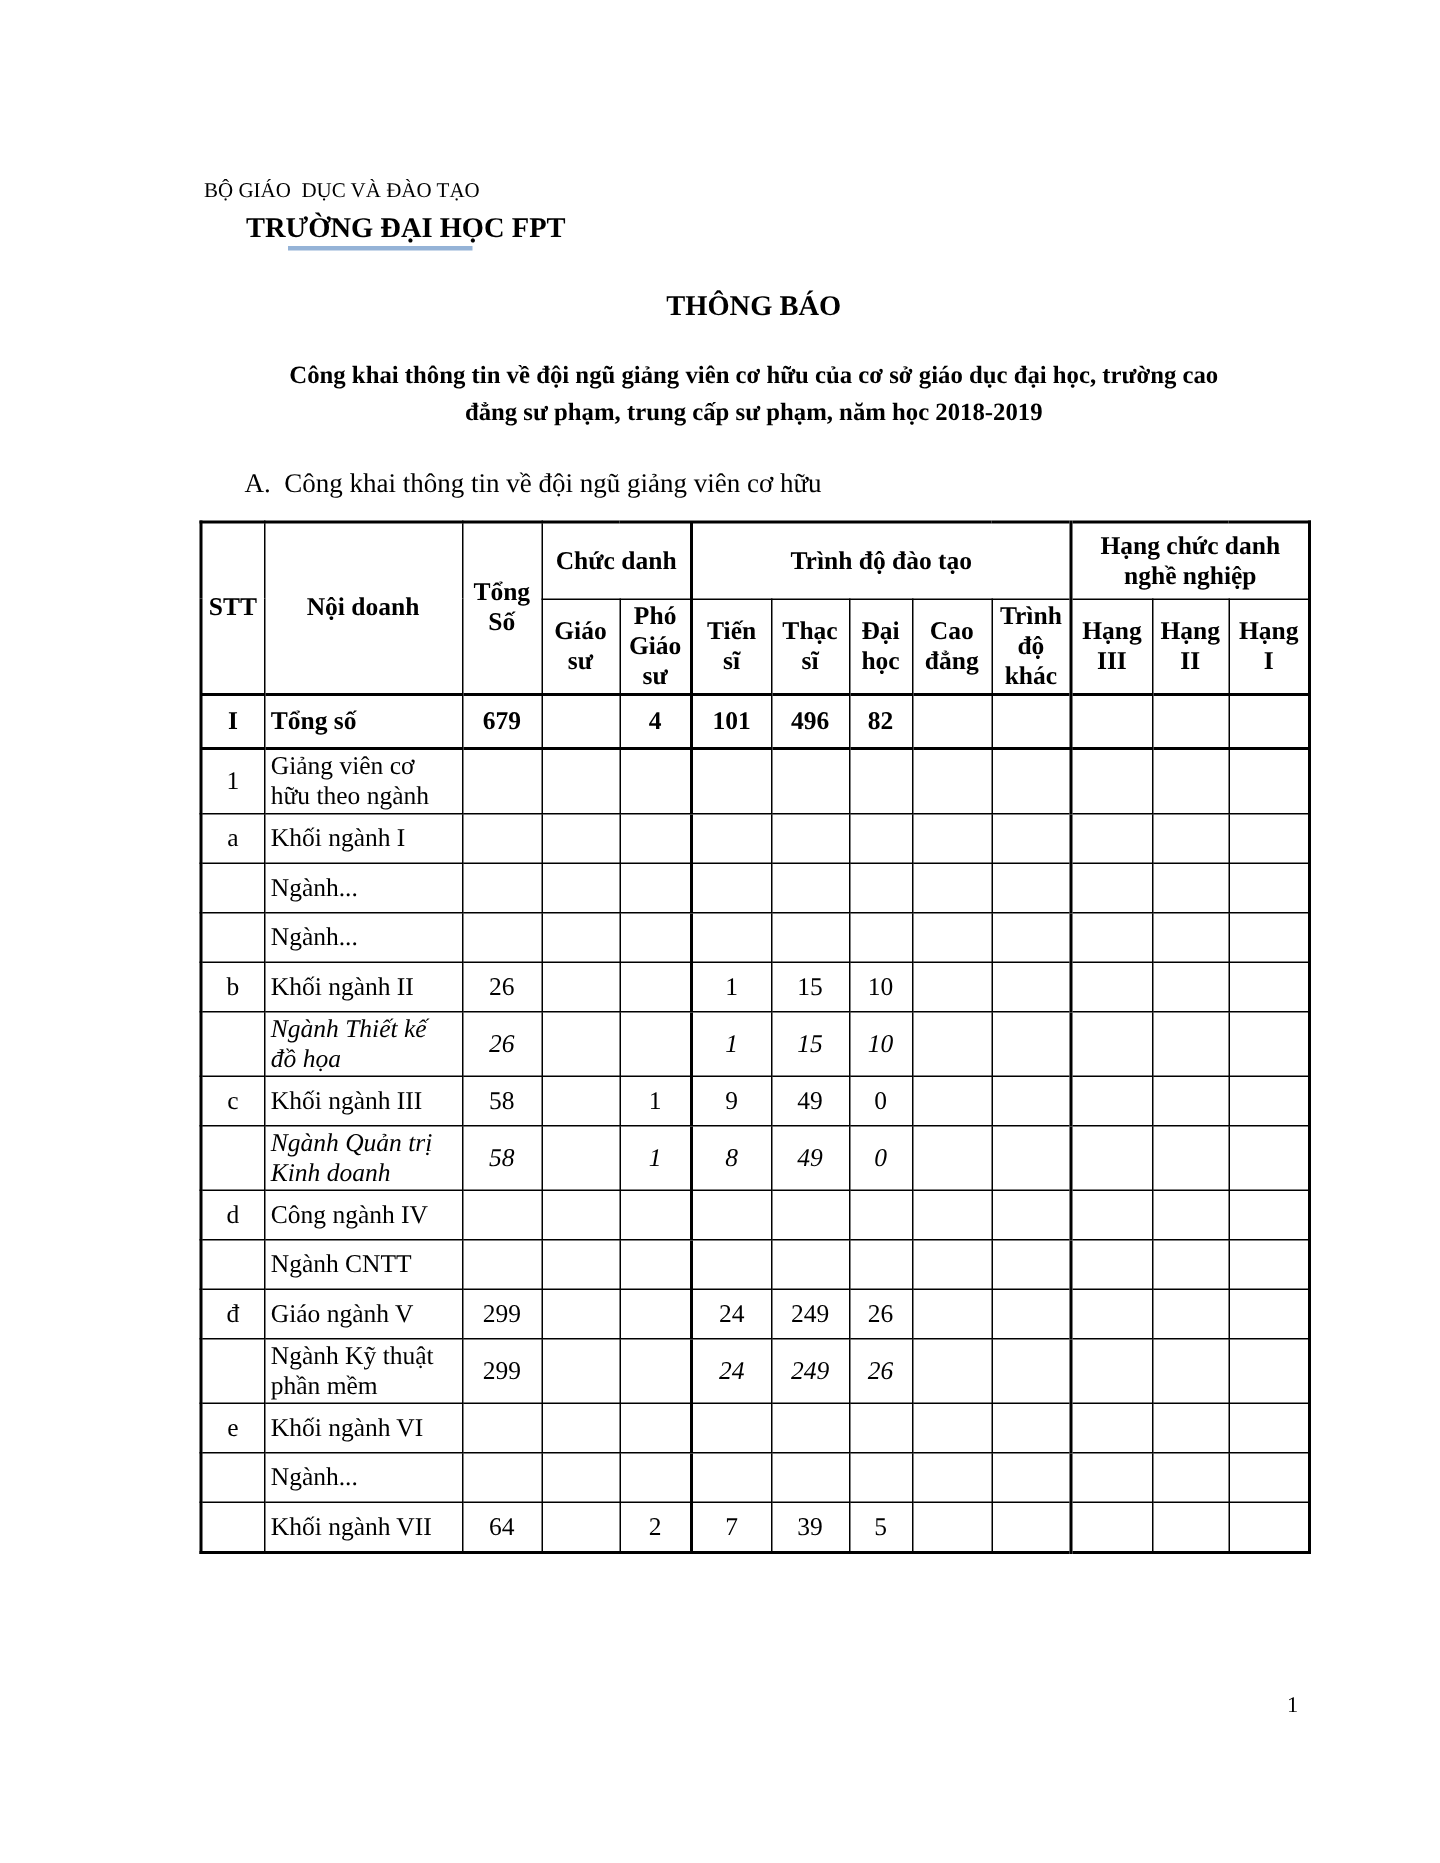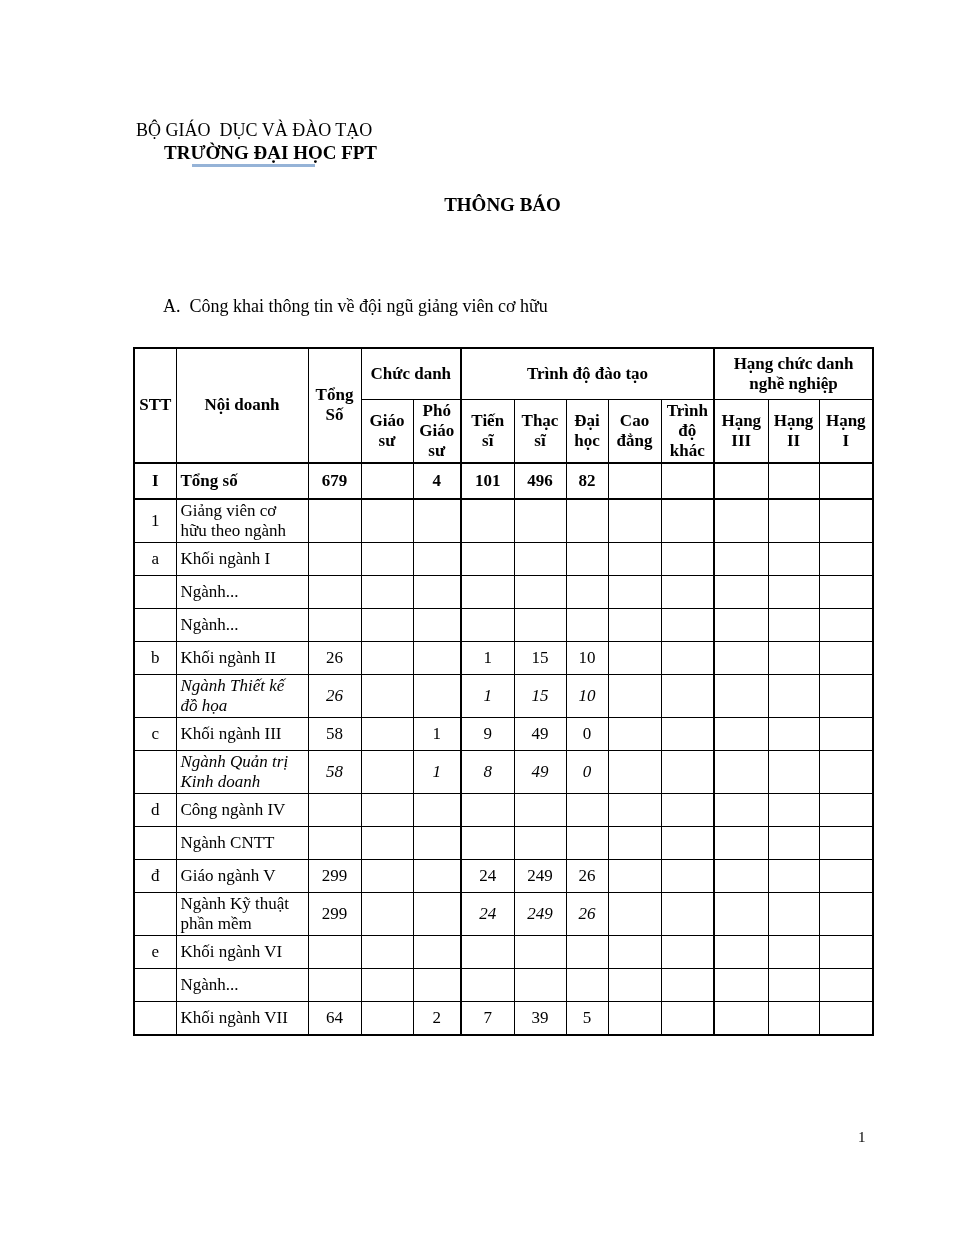--- a/index.html
+++ b/index.html
@@ -24,21 +24,21 @@
   .form-label {
     position: absolute;
     top: 76px; left: 133px; width: 739px;
     text-align: center;
     font-size: 18px;
     font-weight: bold;
   }
   .ministry {
     position: absolute;
     top: 120px; left: 136px;
-    font-size: 18px;
+    font-size: 14px;
     white-space: pre;
   }
   .university {
     position: absolute;
     top: 142px; left: 148px;
     font-size: 19px;
     font-weight: bold;
     white-space: pre;
     margin-left: 16px;
   }
@@ -59,21 +59,21 @@
     position: absolute;
     top: 237px; left: 113px; width: 779px;
     text-align: center;
     font-size: 16.5px;
     font-weight: bold;
     line-height: 25px;
   }
   .subtitle div { white-space: nowrap; }
   .section-a {
     position: absolute;
-    top: 296px; left: 163px;
+    top: 312px; left: 163px;
     font-size: 18px;
     white-space: pre;
   }
   .table-wrap {
     position: absolute;
     top: 347px; left: 133px;
   }
   table.doc-table {
     border-collapse: collapse;
     table-layout: fixed;
@@ -115,20 +115,24 @@
 
 <div class="page">
 
 
   <div class="ministry">BỘ GIÁO  DỤC VÀ ĐÀO TẠO</div>
   <div class="university">TRƯỜNG ĐẠI HỌC FPT</div>
   <div class="university-underline" style="background: rgb(149, 179, 215);"></div>
 
   <div class="notice-title">THÔNG BÁO</div>
 
+  <div class="subtitle">
+    <div>Công khai thông tin về đội ngũ giảng viên cơ hữu của cơ sở giáo dục đại học, trường cao</div>
+    <div>đẳng sư phạm, trung cấp sư phạm, năm học 2018-2019</div>
+  </div>
 
   <div class="section-a">A.  Công khai thông tin về đội ngũ giảng viên cơ hữu</div>
 
   <div class="table-wrap">
     <table class="doc-table">
       <colgroup>
         <col style="width:42px">
           <col style="width:132px">
           <col style="width:53px">
         <col style="width:52px">

